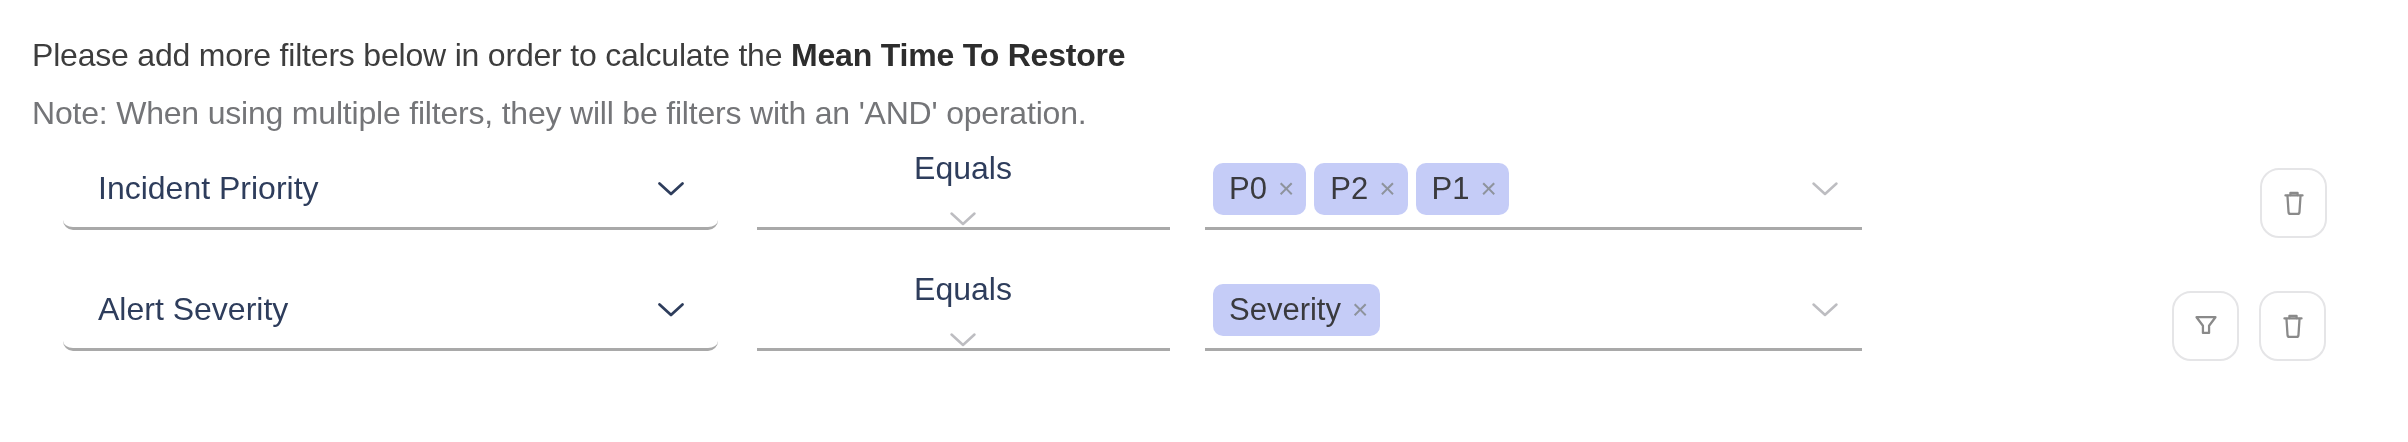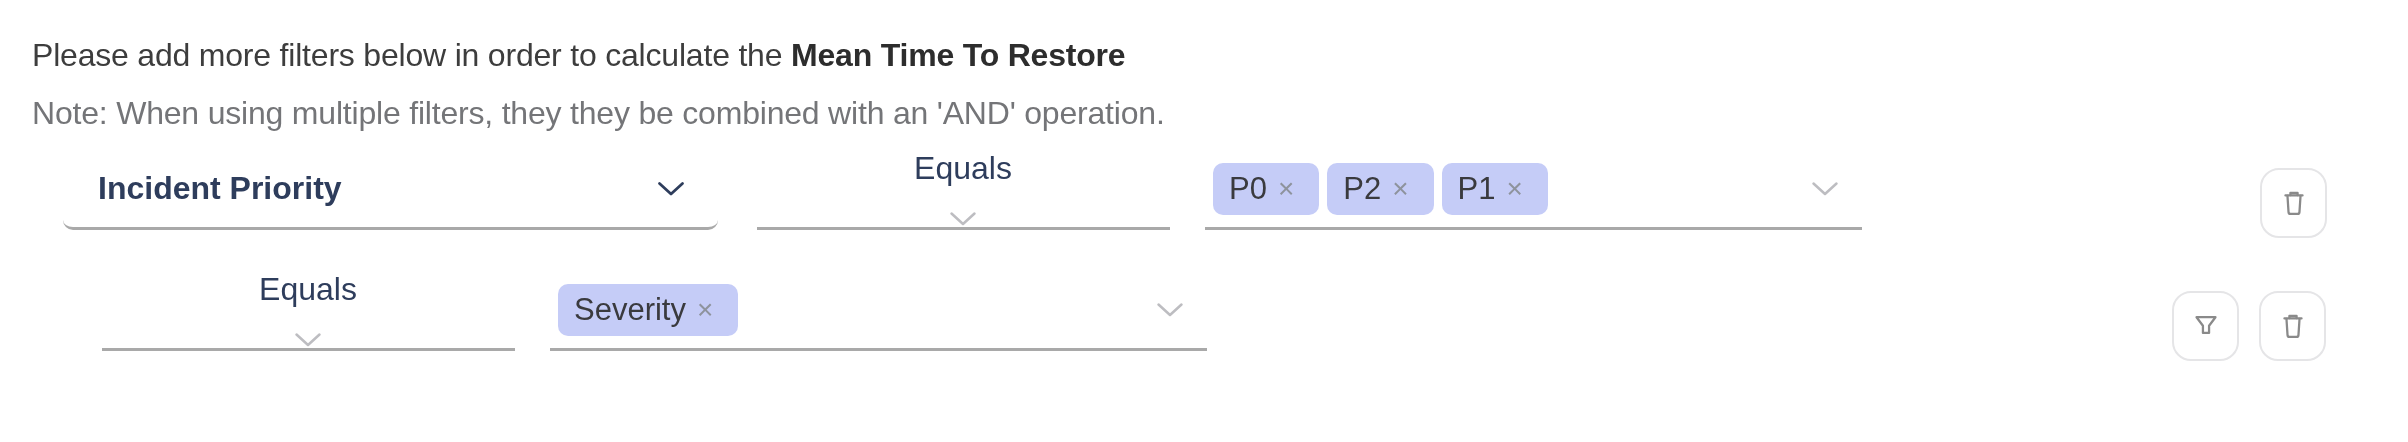--- a/index.html
+++ b/index.html
@@ -25,33 +25,33 @@
   
   .row{position:absolute;left:63px;display:flex;align-items:flex-end;}
   .row-1{top:150px;}
   .row-2{top:271px;}
   .field{
     box-sizing:border-box;height:80px;
     border-bottom:3px solid var(--underline,#a9a9a9);
     display:flex;align-items:center;justify-content:space-between;
     background:#fff;cursor:pointer;
   }
-  .field-attr{width:655px;padding:0 33px 0 35px;border-radius:0 0 10px 10px;font-weight:bold;}
+  .field-attr{width:655px;padding:0 33px 0 35px;border-radius:0 0 10px 10px;}
   .field-op{width:413px;margin-left:39px;padding:0 26px 0 25px;flex-direction:column;}
   .field-values{width:657px;margin-left:35px;padding:0 23px 0 8px;}
   .label{font-size:32px;color:var(--label-text,#2e3d5c);white-space:nowrap;}
   .chev{flex:none;display:block;}
   .chev.dark polyline{stroke:var(--label-text,#2e3d5c);}
   .chev.light polyline{stroke:#bdbdc1;}
   
   .tags{display:flex;align-items:center;gap:8px;}
   .tag{
     display:inline-flex;align-items:center;height:52px;
     background:var(--tag-bg,#c5ccf7);border-radius:10px;
-    padding:0 25px 0 16px;gap:11px;white-space:nowrap;
+    padding:0 12px 0 16px;gap:11px;white-space:nowrap;
   }
   .tag-label{font-size:31px;color:#3a3a3e;}
   .tag-x{font-size:28px;color:#8e939d;cursor:pointer;line-height:1;}
   
   .actions{position:absolute;display:flex;gap:20px;}
   .actions-1{top:168px;left:2260px;}
   .actions-2{top:291px;left:2172px;}
   .icon-btn{
     box-sizing:border-box;width:67px;height:70px;
     background:#ffffff;border:2px solid #e5e5e7;border-radius:19px;
@@ -62,21 +62,21 @@
   .icon-btn path{stroke:var(--icon-gray,#8a8a8a);fill:none;stroke-width:1.7;
     stroke-linecap:round;stroke-linejoin:round;}
 </style>
 </head>
 <body>
 
 <div class="page">
 
   <p class="intro"><span>Please add more filters below in order to calculate the </span><b>Mean Time To Restore</b></p>
 
-  <p class="note">Note: When using multiple filters, they they be combined with an 'AND' operation.</p>
+  <p class="note">Note: When using multiple filters, they will be filters with an 'AND' operation.</p>
 
   <div class="row row-1">
 
     <div class="field field-attr">
       <span class="label">Incident Priority</span>
       <svg class="chev dark" width="28" height="16" viewBox="0 0 28 16">
         <polyline points="2.5,2.5 14,13 25.5,2.5" fill="none" stroke-width="2.8" stroke-linecap="round" stroke-linejoin="round"></polyline>
       </svg>
     </div>
 
@@ -113,20 +113,26 @@
       <svg width="32" height="34" viewBox="0 0 24 24">
         <path d="M9.3 6.1 V4.5 h5.4 V6.1"></path>
         <path d="M5.6 6.3 h12.8"></path>
         <path d="M7.1 6.6 l0.8 12.2 a1.5 1.5 0 0 0 1.5 1.4 h5.2 a1.5 1.5 0 0 0 1.5 -1.4 L16.9 6.6"></path>
       </svg>
     </button>
   </div>
 
   <div class="row row-2">
 
+    <div class="field field-attr">
+      <span class="label">Alert Severity</span>
+      <svg class="chev dark" width="28" height="16" viewBox="0 0 28 16">
+        <polyline points="2.5,2.5 14,13 25.5,2.5" fill="none" stroke-width="2.8" stroke-linecap="round" stroke-linejoin="round"></polyline>
+      </svg>
+    </div>
 
     <div class="field field-op">
       <span class="label">Equals</span>
       <svg class="chev light" width="28" height="16" viewBox="0 0 28 16">
         <polyline points="2.5,2.5 14,13 25.5,2.5" fill="none" stroke-width="2.5" stroke-linecap="round" stroke-linejoin="round"></polyline>
       </svg>
     </div>
 
     <div class="field field-values">
       <div class="tags">

